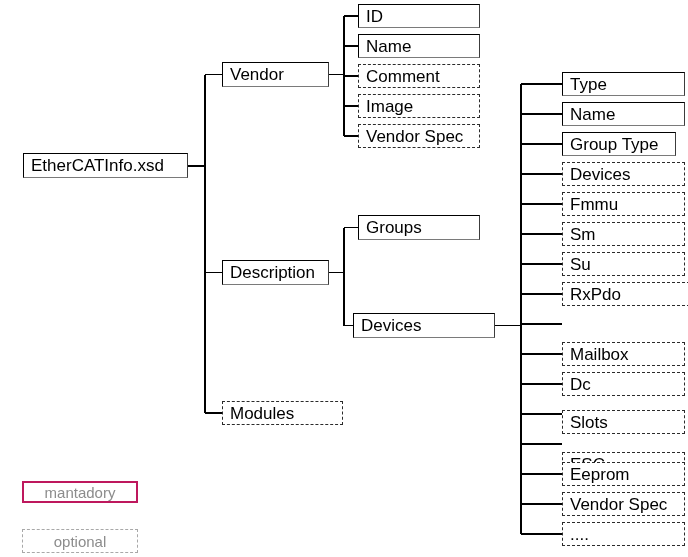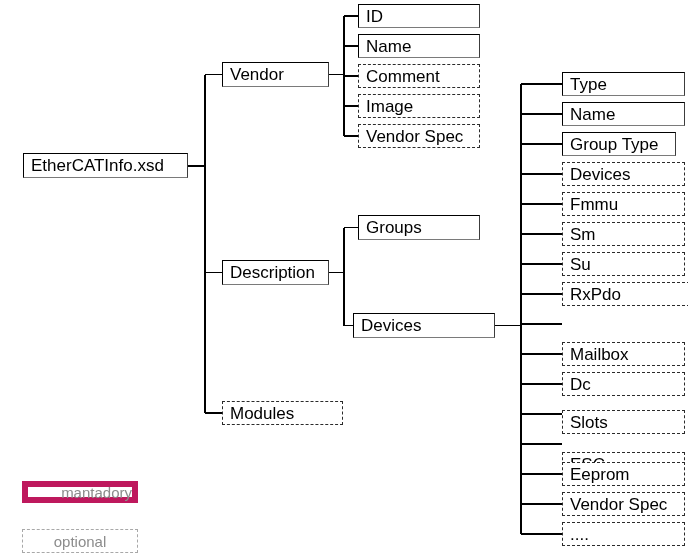--- a/index.html
+++ b/index.html
@@ -52,22 +52,21 @@
     box-sizing: border-box;
     background: #ffffff;
     display: flex;
     align-items: center;
     justify-content: center;
     font-size: 15px;
     color: #8c8c8c;
     white-space: nowrap;
   }
   .legend-box.mandatory {
-    border: 6px solid #be185d;
-    justify-content: flex-end;
+    border: 2px solid #be185d;
   }
   .legend-box.optional {
     border: 1px dashed #a8a8a8;
   }
 </style>
 </head>
 <body>
 
 <div id="diagram">
 

